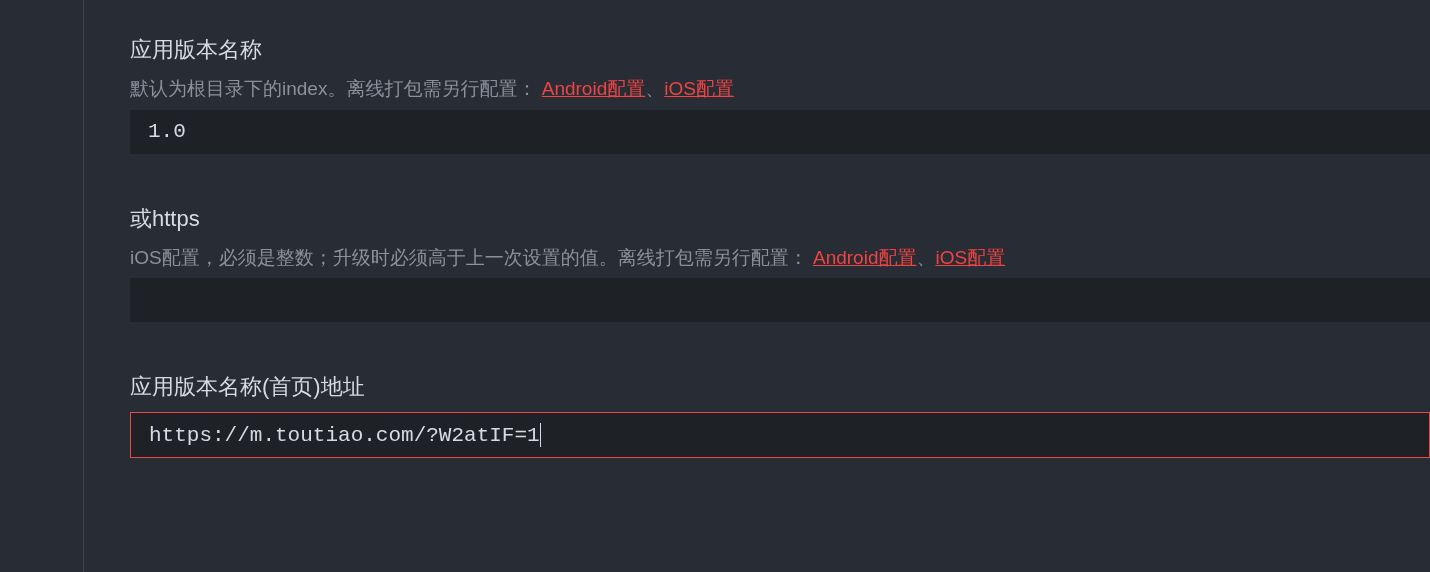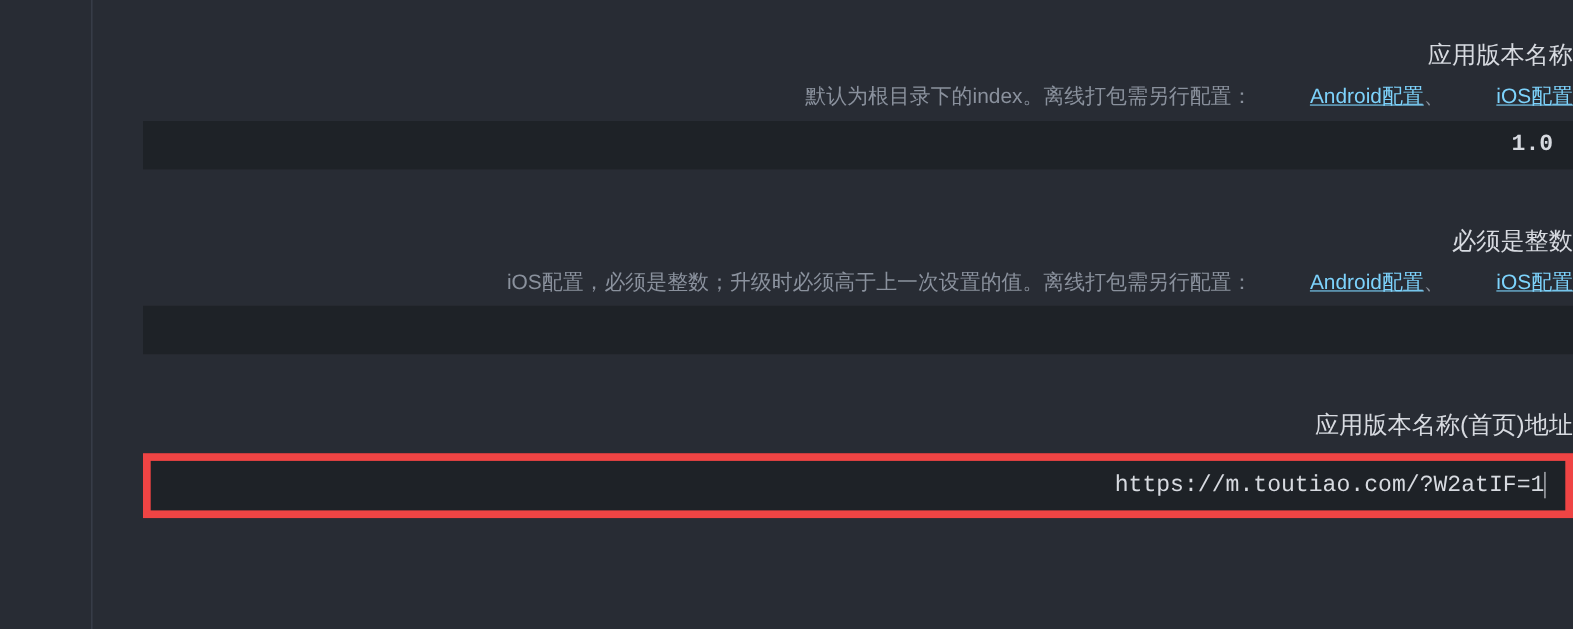--- a/index.html
+++ b/index.html
@@ -20,61 +20,59 @@
       position: absolute;
       left: 83px;
       top: 0;
       width: 1px;
       height: 100%;
       background-color: #3e4451;
     }
     .content {
       padding-left: 130px;
       padding-top: 35px;
-      text-align: right;
     }
     .field-group {
       margin-bottom: 50px;
     }
     .field-title {
       font-size: 22px;
       color: #d7dae0;
       margin-bottom: 10px;
       font-weight: normal;
     }
     .field-description {
       font-size: 19px;
       color: #8a919d;
       margin-bottom: 6px;
       line-height: 1.5;
     }
     .link {
-      color: #7dd3fc;
+      color: #ef4444;
       text-decoration: underline;
       cursor: pointer;
-      margin-left: 47px;
     }
     .separator {
       color: #8a919d;
     }
     .input-box {
       background-color: #1e2227;
       border: none;
       padding: 10px 18px;
       font-family: "SF Mono", Monaco, Consolas, "Courier New", monospace;
       font-size: 21px;
       color: #d7dae0;
-      font-weight: bold;
+      font-weight: normal;
       width: 100%;
       min-height: 44px;
       outline: none;
     }
     .input-box-focused {
       background-color: #1e2227;
-      border: 7px solid #ef4444;
+      border: 1px solid #ef4444;
       padding: 10px 18px;
       font-family: "SF Mono", Monaco, Consolas, "Courier New", monospace;
       font-size: 21px;
       color: #d7dae0;
       font-weight: bold;
       width: 100%;
       min-height: 44px;
       outline: none;
     }
     .input-box-normal {
@@ -99,21 +97,21 @@
   <div class="field-group">
     <div class="field-title">应用版本名称</div>
     <div class="field-description">
       <span>默认为根目录下的index。离线打包需另行配置：</span>
       <span class="link">Android配置</span><span class="separator">、</span><span class="link">iOS配置</span>
     </div>
     <div class="input-box">1.0</div>
   </div>
 
   <div class="field-group">
-    <div class="field-title">必须是整数</div>
+    <div class="field-title">或https</div>
     <div class="field-description">
       <span>iOS配置，必须是整数；升级时必须高于上一次设置的值。离线打包需另行配置：</span>
       <span class="link">Android配置</span><span class="separator">、</span><span class="link">iOS配置</span>
     </div>
     <div class="input-box"></div>
   </div>
 
   <div class="field-group">
     <div class="field-title">应用版本名称(首页)地址</div>
     <div class="input-box-focused input-box-normal">

